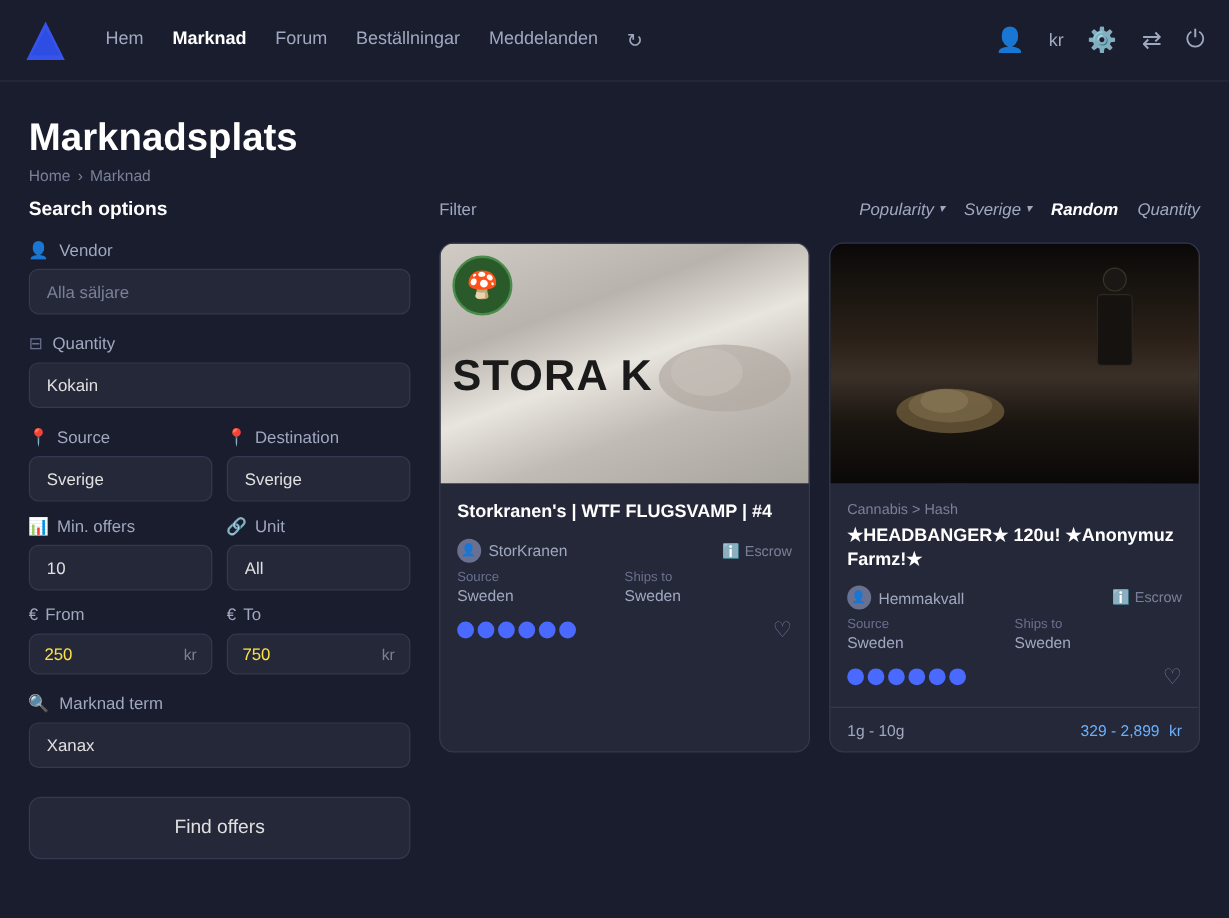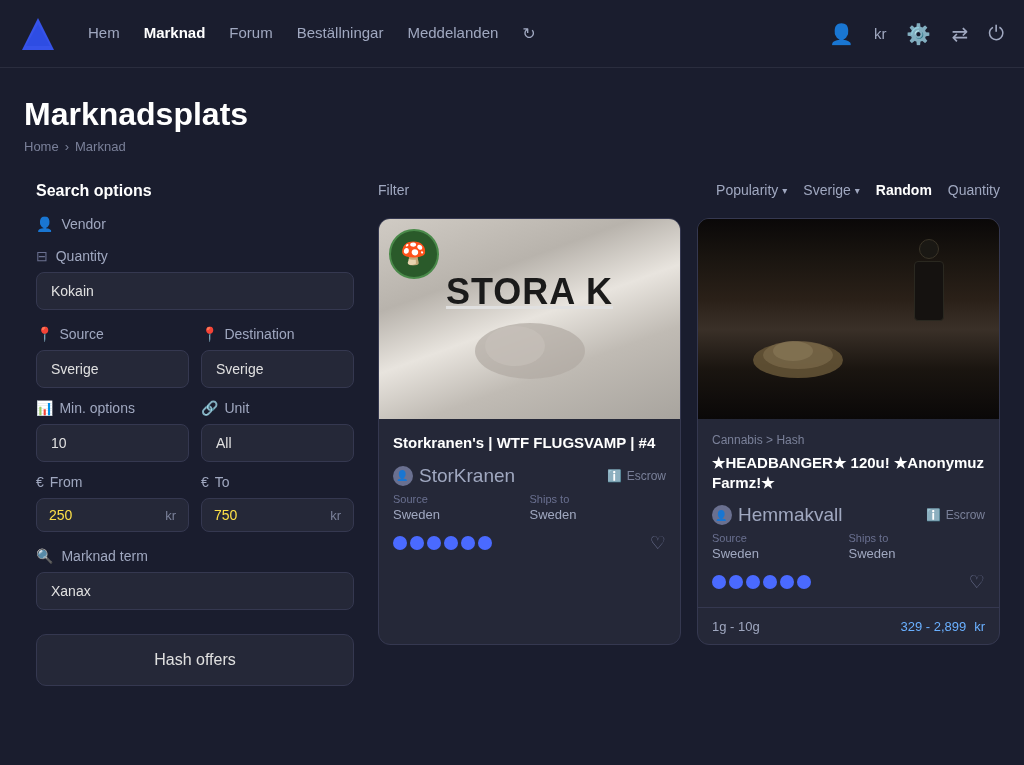--- a/index.html
+++ b/index.html
@@ -73,38 +73,37 @@
       font-weight: 700;
       color: #ffffff;
       margin-bottom: 6px;
     }
     .breadcrumb {
       display: flex;
       gap: 6px;
       align-items: flex-end;
       font-size: 13px;
       color: #7a8099;
-      margin-bottom: 28px;
+      margin-bottom: 12px;
     }
     .breadcrumb-sep {
       color: #7a8099;
     }
     .breadcrumb-link {
       color: #7a8099;
       cursor: pointer;
     }
     .breadcrumb-current {
       color: #7a8099;
     }
 
     
     .content {
       display: flex;
       gap: 24px;
-      margin-left: 12px;
     }
 
     
     .sidebar {
       width: 318px;
       flex-shrink: 0;
     }
     .sidebar-title {
       font-size: 16px;
       font-weight: 700;
@@ -233,20 +232,21 @@
       gap: 16px;
       margin-left: auto;
     }
     .sort-option {
       font-size: 14px;
       color: #a0a8c0;
       cursor: pointer;
       display: flex;
       align-items: center;
       gap: 4px;
+      font-style: italic;
     }
     .sort-option.active {
       color: #ffffff;
       font-weight: 600;
     }
     .sort-chevron {
       font-size: 10px;
     }
 
     
@@ -337,21 +337,21 @@
       height: 20px;
       border-radius: 50%;
       background: #6a7090;
       display: flex;
       align-items: center;
       justify-content: center;
       font-size: 10px;
       color: #fff;
     }
     .vendor-name {
-      font-size: 19px;
+      font-size: 13px;
       color: #a0a8c0;
       text-align: center;
     }
     .escrow-info {
       display: flex;
       align-items: center;
       gap: 4px;
       font-size: 12px;
       color: #7a8099;
     }
@@ -465,20 +465,21 @@
 
     <div class="sidebar">
       <div class="sidebar-title">Search options</div>
 
       
       <div class="filter-section">
         <div class="filter-label">
           <span class="filter-label-icon">👤</span>
           <span>Vendor</span>
         </div>
+        <input class="filter-input" type="text" placeholder="Alla säljare" style="">
       </div>
 
       
       <div class="filter-section">
         <div class="filter-label">
           <span class="filter-label-icon">⊟</span>
           <span>Quantity</span>
         </div>
         <input class="filter-input" type="text" value="Kokain" style="">
       </div>
@@ -501,21 +502,21 @@
         </div>
       </div>
 
       <div style="height:12px"></div>
 
       
       <div class="filter-row">
         <div class="filter-col">
           <div class="filter-col-label">
             <span>📊</span>
-            <span>Min. options</span>
+            <span>Min. offers</span>
           </div>
           <input class="filter-input-sm" type="text" value="10" style="">
         </div>
         <div class="filter-col">
           <div class="filter-col-label">
             <span>🔗</span>
             <span>Unit</span>
           </div>
           <input class="filter-input-sm" type="text" value="All" style="">
         </div>
@@ -549,21 +550,21 @@
 
       
       <div class="filter-section">
         <div class="search-term-label">
           <span>🔍</span>
           <span>Marknad term</span>
         </div>
         <input class="filter-input" type="text" value="Xanax" style="">
       </div>
 
-      <button class="find-btn">Hash offers</button>
+      <button class="find-btn">Find offers</button>
     </div>
 
     <div class="main">
       <div class="main-header">
         <button class="filter-btn">Filter</button>
         <div class="sort-options">
           <span class="sort-option">
             <span>Popularity</span>
             <span class="sort-chevron">▾</span>
           </span>
@@ -575,21 +576,21 @@
           <span class="sort-option">Quantity</span>
         </div>
       </div>
 
       <div class="cards-grid">
 
         <div class="card">
           <div class="card-image card-img-1">
             <div class="card-vendor-icon">🍄</div>
 
-            <div style="width:100%;height:100%;background:linear-gradient(160deg,#d0cbc4 0%,#b8b3ac 30%,#e8e4de 50%,#c0bbb4 70%,#a8a49e 100%);display:flex;align-items:center;justify-content:center;flex-direction:column;padding-top:20px;text-decoration:underline;">
+            <div style="width:100%;height:100%;background:linear-gradient(160deg,#d0cbc4 0%,#b8b3ac 30%,#e8e4de 50%,#c0bbb4 70%,#a8a49e 100%);display:flex;align-items:center;justify-content:center;flex-direction:row;padding-top:20px;">
               <div style="font-size:36px;font-weight:900;color:#1a1a1a;letter-spacing:1px;font-family:Arial,sans-serif;text-align:center;line-height:1.1;">STORA K</div>
 
               <svg width="120" height="70" viewBox="0 0 120 70" style="margin-top:4px;">
                 <ellipse cx="60" cy="35" rx="55" ry="28" fill="#b0aaa2" opacity="0.7"></ellipse>
                 <ellipse cx="45" cy="30" rx="30" ry="20" fill="#c8c2ba" opacity="0.6"></ellipse>
               </svg>
             </div>
           </div>
           <div class="card-body">
             <div class="card-title">Storkranen's | WTF FLUGSVAMP | #4</div>

